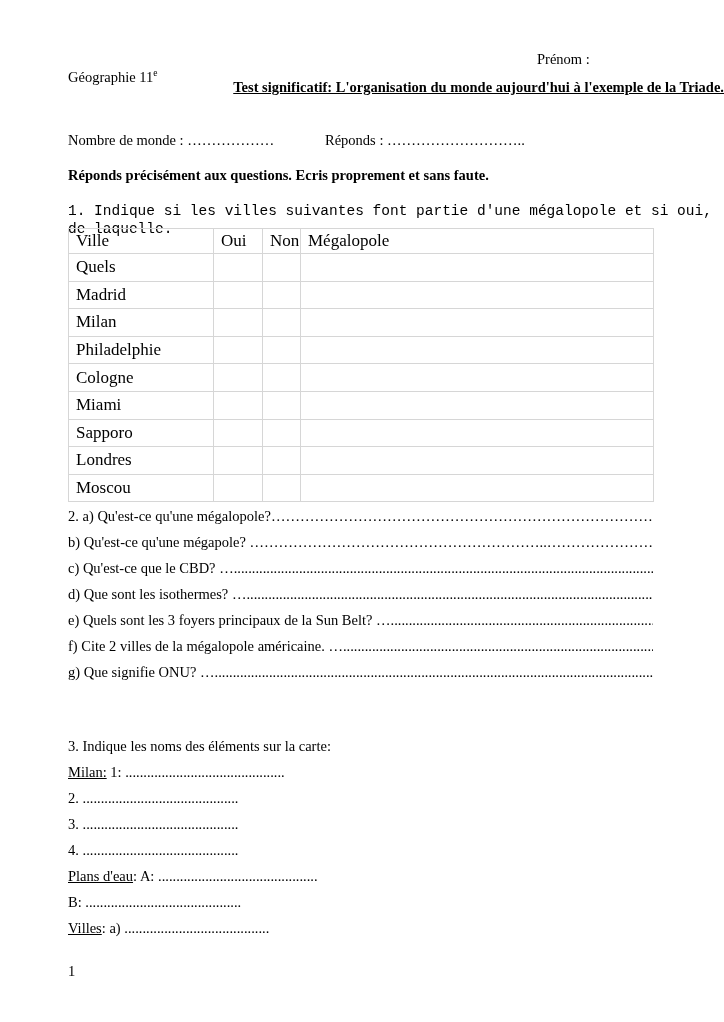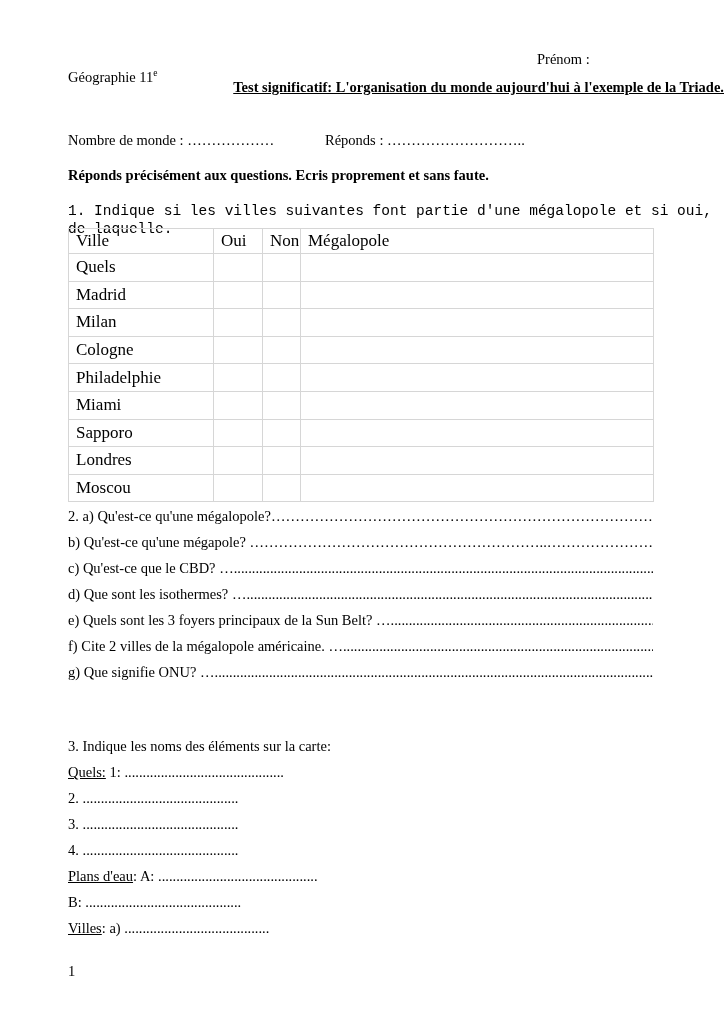--- a/index.html
+++ b/index.html
@@ -93,27 +93,27 @@
         <td></td>
         <td></td>
       </tr>
       <tr>
         <td>Milan</td>
         <td></td>
         <td></td>
         <td></td>
       </tr>
       <tr>
-        <td>Cologne</td>
+        <td>Philadelphie</td>
         <td></td>
         <td></td>
         <td></td>
       </tr>
       <tr>
-        <td>Philadelphie</td>
+        <td>Cologne</td>
         <td></td>
         <td></td>
         <td></td>
       </tr>
       <tr>
         <td>Miami</td>
         <td></td>
         <td></td>
         <td></td>
       </tr>
@@ -143,21 +143,21 @@
     <div class="q-line">b) Qu'est-ce qu'une mégapole? ……………………………………………………..…………………………….................</div>
     <div class="q-line">c) Qu'est-ce que le CBD? …..........................................................................................................................................................</div>
     <div class="q-line">d) Que sont les isothermes? ….....................................................................................................................................................</div>
     <div class="q-line">e) Quels sont les 3 foyers principaux de la Sun Belt? …............................................................................................................</div>
     <div class="q-line">f) Cite 2 villes de la mégalopole américaine. ….........................................................................................................................</div>
     <div class="q-line">g) Que signifie ONU? …...............................................................................................................................................................</div>
   </div>
 
   <div class="q3-block">
     <div class="q-line">3. Indique les noms des éléments sur la carte:</div>
-    <div class="q-line"><span class="u">Quels:</span><span> 1:  ............................................</span></div>
+    <div class="q-line"><span class="u">Milan:</span><span> 1:  ............................................</span></div>
     <div class="q-line"><span class="u"></span><span>2.  ...........................................</span></div>
     <div class="q-line"><span class="u"></span><span>3.  ...........................................</span></div>
     <div class="q-line"><span class="u"></span><span>4.  ...........................................</span></div>
     <div class="q-line"><span class="u">Plans d'eau</span><span>: A:  ............................................</span></div>
     <div class="q-line"><span class="u"></span><span>B:  ...........................................</span></div>
     <div class="q-line"><span class="u">Villes</span><span>: a)  ........................................</span></div>
   </div>
 
   <div class="page-number">1</div>
 

